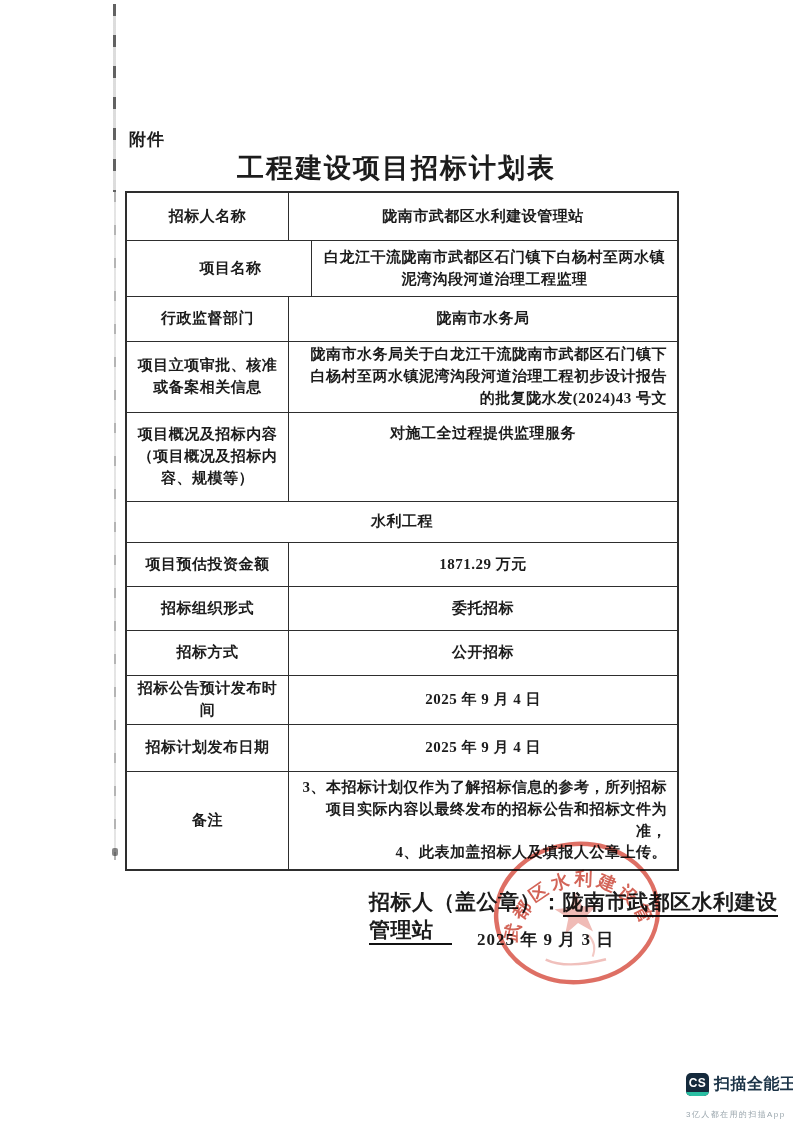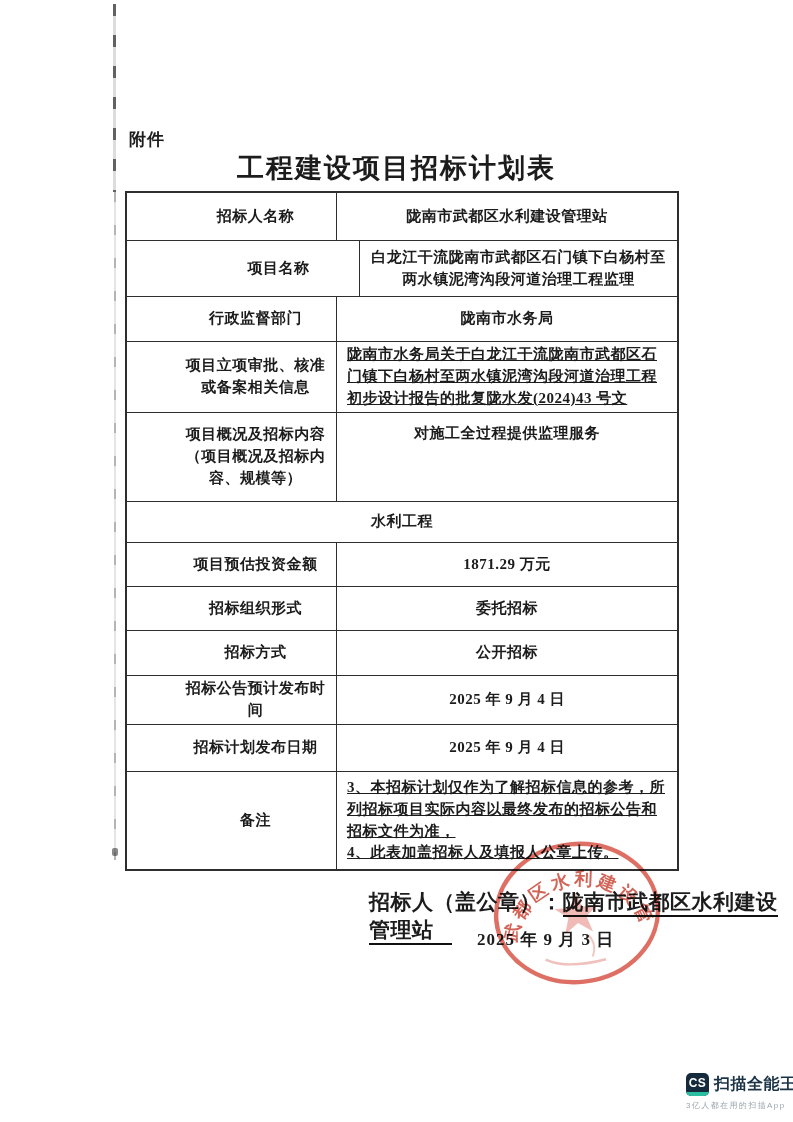--- a/index.html
+++ b/index.html
@@ -20,23 +20,23 @@
   .attachment{position:absolute;left:129px;top:128px;font-size:17px;font-weight:600;letter-spacing:1px;}
   .title{position:absolute;left:0;top:150px;width:793px;text-align:center;
          font-size:27px;font-weight:700;letter-spacing:2px;}
 
   
   .plan-table{position:absolute;left:125px;top:191px;width:550px;border:2px solid #2e2e2e;background:#fff;}
   .row{display:flex;border-top:1px solid #2e2e2e;}
   .row:first-child{border-top:none;}
   .cell{box-sizing:border-box;display:flex;align-items:center;justify-content:center;
         text-align:center;font-size:15px;font-weight:600;line-height:1.45;letter-spacing:.5px;}
-  .lbl{width:162px;border-right:1px solid #2e2e2e;padding:2px 5px;flex-shrink:0;margin-left:48px;}
+  .lbl{width:162px;border-right:1px solid #2e2e2e;padding:2px 5px;flex-shrink:0;}
   .val{flex:1;padding:2px 10px;}
-  .val.left{justify-content:flex-start;text-align:left;text-decoration:underline;}
+  .val.left{justify-content:flex-start;text-align:right;}
   .val.topalign{align-items:flex-start;padding-top:10px;}
   .val.pre{white-space:pre-line;}
   .r1{height:47px;} .r2{height:55px;padding-left:23px;} .r3{height:44px;} .r4{height:70px;}
   .r5{height:88px;} .r6{height:40px;} .r7{height:43px;} .r8{height:43px;}
   .r9{height:44px;} .r10{height:48px;} .r11{height:46px;} .r12{height:97px;}
 
   
   .sig{position:absolute;left:325px;top:888px;font-size:21px;font-weight:700;letter-spacing:.5px;z-index:2;margin-left:44px;}
   .uline{border-bottom:2px solid #111;padding-right:18px;padding-bottom:1px;}
   .sigdate{position:absolute;left:477px;top:928px;font-size:17px;font-weight:700;letter-spacing:1px;z-index:2;}
@@ -45,21 +45,21 @@
   .seal{position:absolute;left:486px;top:836px;z-index:3;mix-blend-mode:multiply;opacity:.88;}
 
   
   .cam{position:absolute;left:686px;top:1073px;width:100px;font-family:"Liberation Sans","DejaVu Sans",sans-serif;}
   .cam-top{display:flex;align-items:center;}
   .badge{position:relative;width:23px;height:23px;background:#152a3c;border-radius:5px;
          display:flex;align-items:center;justify-content:center;overflow:hidden;flex-shrink:0;}
   .badge span{color:#fff;font-size:12px;font-weight:700;margin-top:-3px;letter-spacing:.5px;}
   .badge .strip{position:absolute;left:0;bottom:0;width:100%;height:4px;background:#2abfa3;}
   .cam-name{font-size:16px;font-weight:700;color:#1b3347;margin-left:5px;letter-spacing:.5px;white-space:nowrap;}
-  .cam-tag{margin-top:4px;font-size:8px;color:#9aa6ad;letter-spacing:1.4px;white-space:nowrap;}
+  .cam-tag{margin-top:13px;font-size:8px;color:#9aa6ad;letter-spacing:1.4px;white-space:nowrap;}
 </style>
 </head>
 <body>
 
 <div class="page">
 
   <div class="scan-line-top"></div>
   <div class="scan-line-bottom"></div>
   <div class="scan-blob"></div>
   <div class="smudge sm1"></div>

